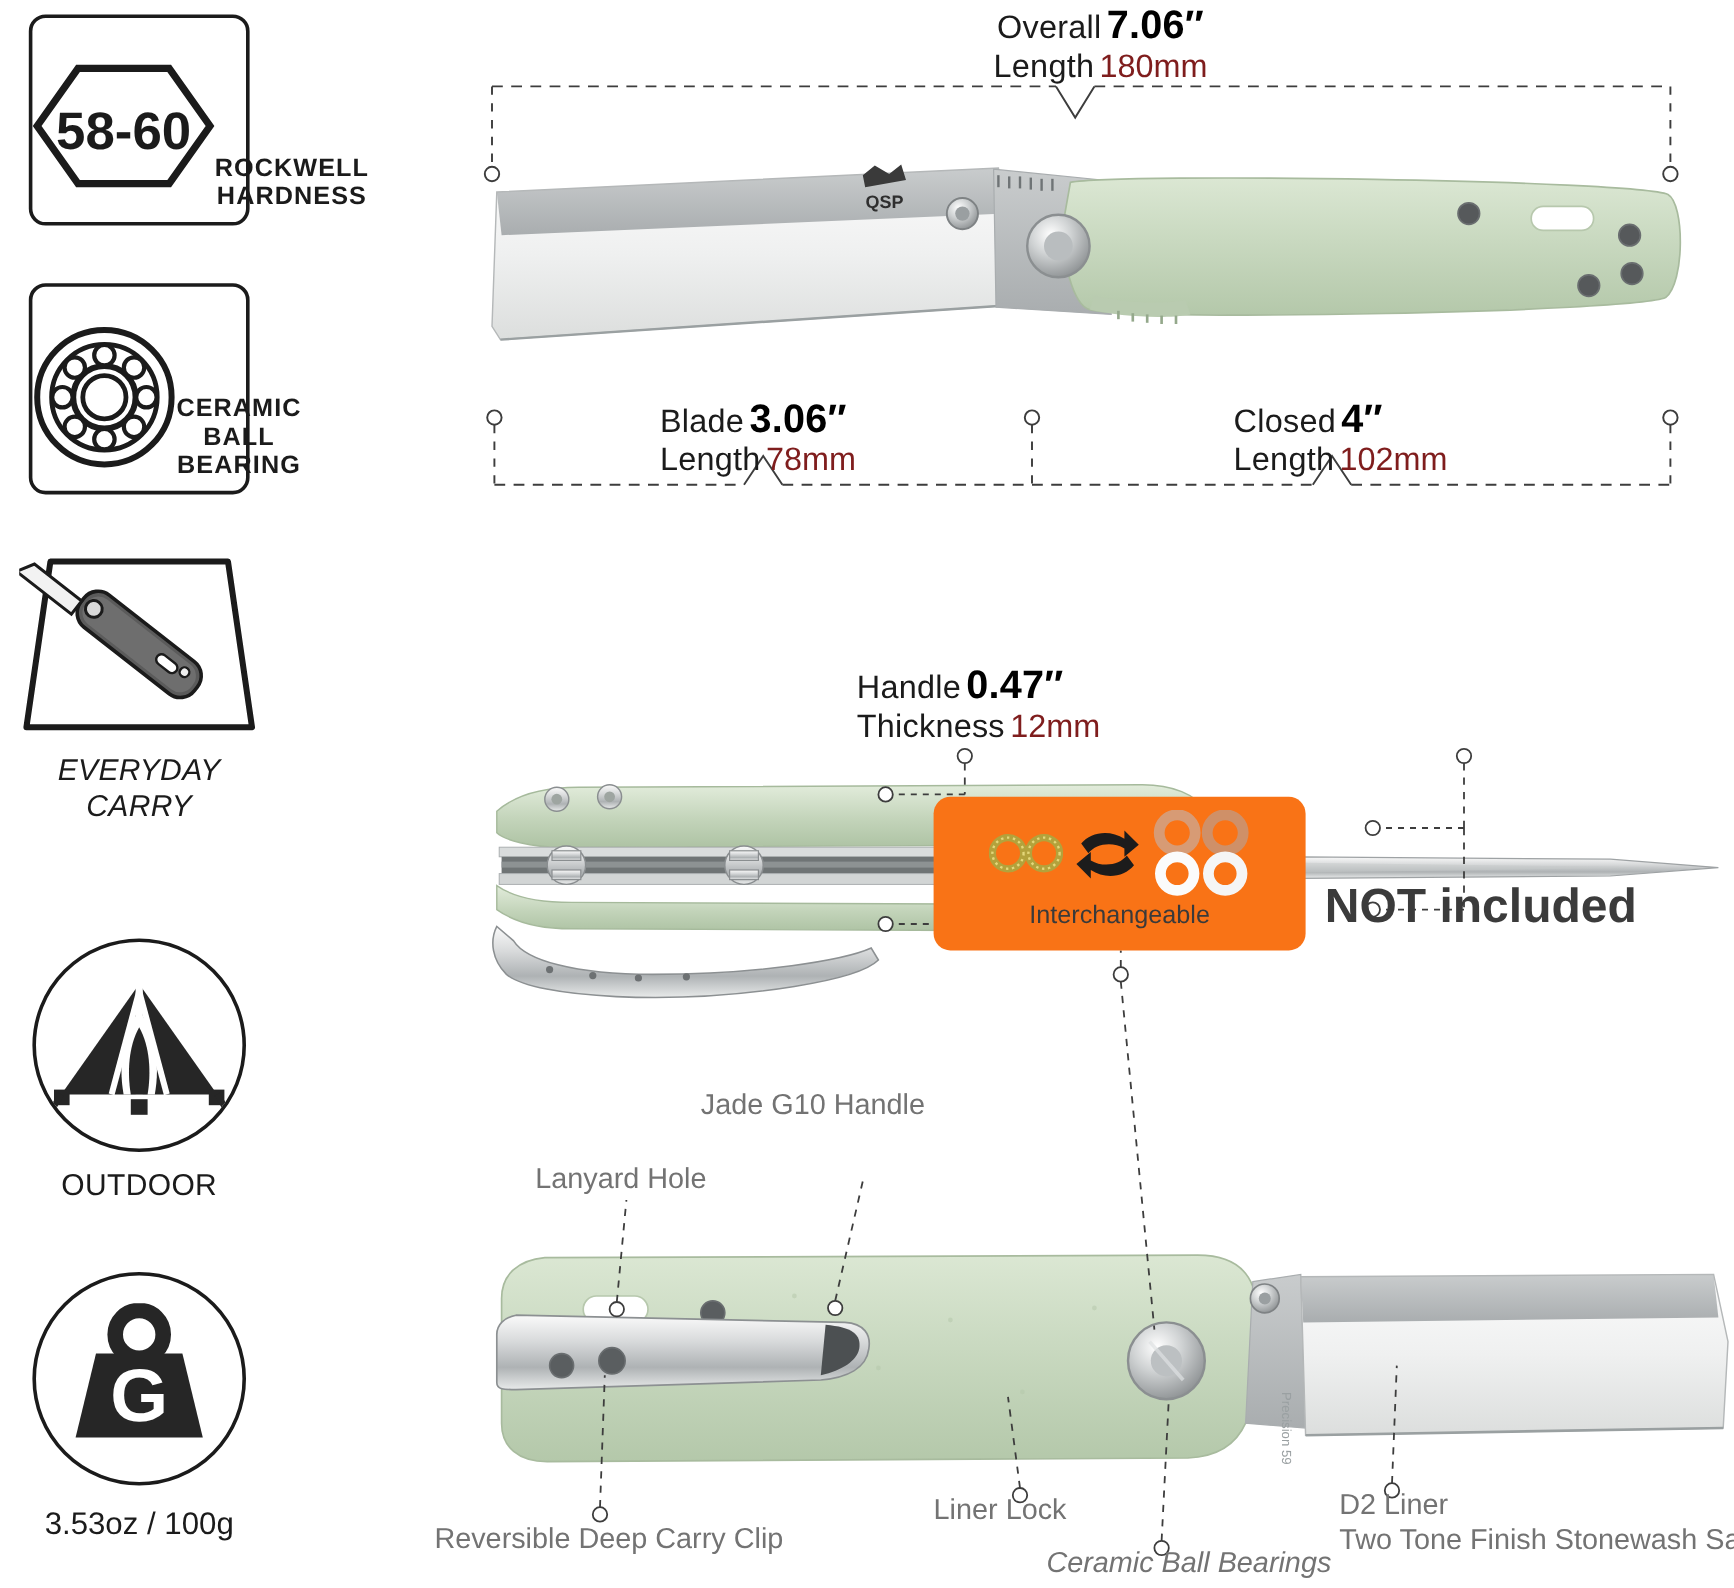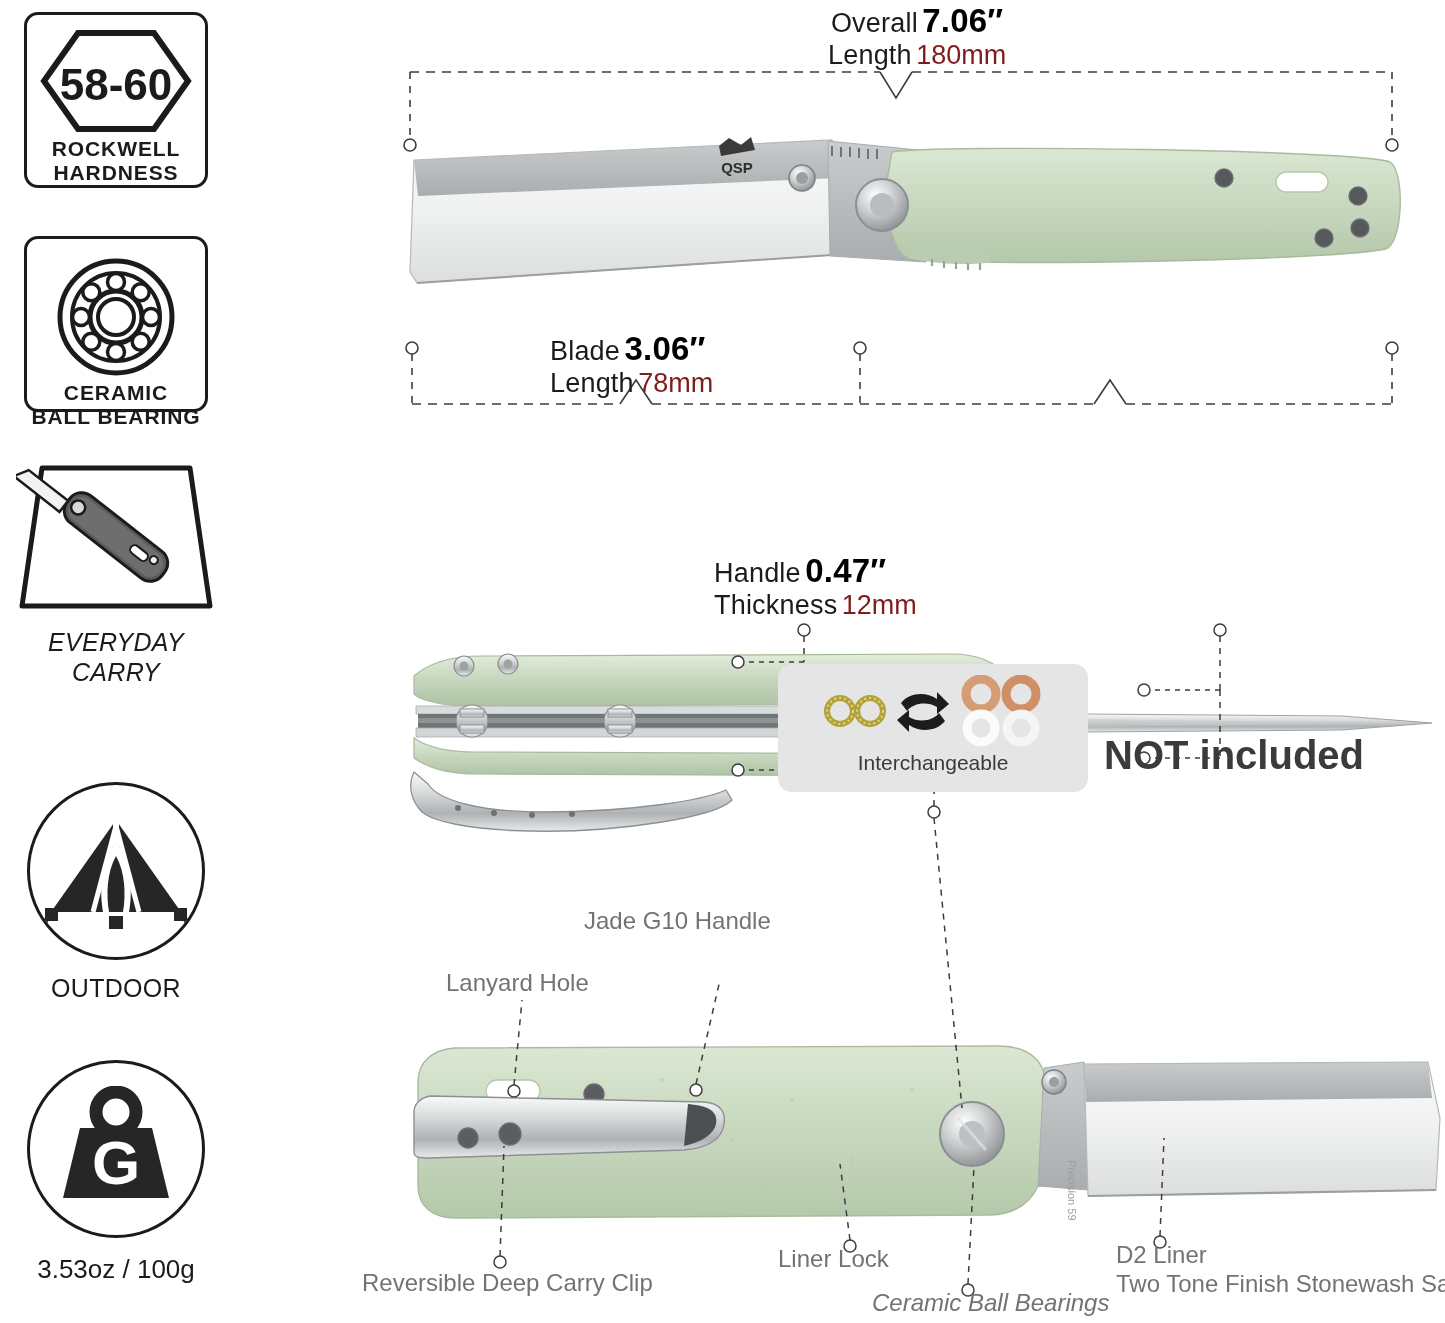--- a/index.html
+++ b/index.html
@@ -13,21 +13,21 @@
   #page { position: relative; width: 1445px; height: 1323px; }
 
   
   .sidebar { position: absolute; left: 0; top: 0; width: 232px; height: 1323px; }
   .badge { position: absolute; left: 18px; width: 196px; display: flex; flex-direction: column; align-items: center; }
 
   .box-frame {
     width: 184px; height: 176px;
     border: 3.5px solid #1b1b1b;
     border-radius: 14px;
-    display: flex; flex-direction: column;
+    display: flex; flex-direction: row;
     align-items: center; justify-content: flex-start;
     padding-top: 8px;
     background: #fff;
   }
   .box-frame .cap {
     font-size: 21px; font-weight: 700; letter-spacing: .9px;
     line-height: 1.12; text-align: center; color: #1b1b1b;
     margin-top: auto; margin-bottom: 9px;
   }
   .trapezoid-frame {
@@ -60,21 +60,21 @@
   .dim-mm    { font-size: 27px; font-weight: 400; color: #7f1d1d; }
 
   .callout { position: absolute; white-space: nowrap; font-size: 24px; font-weight: 400; color: #737373; line-height: 1.22; }
 
   svg.overlay { position: absolute; left: 0; top: 0; width: 1213px; height: 1323px; pointer-events: none; }
 
   
   .washer-box {
     position: absolute; left: 546px; top: 664px;
     width: 310px; height: 128px;
-    background: #e5e5e5; border-radius: 14px;
+    background: #f97316; border-radius: 14px;
     display: flex; flex-direction: column; align-items: center; justify-content: center;
   }
   .washer-row { display: flex; align-items: center; gap: 9px; margin-top: -6px; }
   .wash-label { font-size: 21px; color: #3a3a3a; margin-top: 4px; }
   .washers-note {
     position: absolute; left: 872px; top: 680px;
     font-size: 40px; font-weight: 700; line-height: 1.26; color: #3b3b3b; white-space: nowrap;
   }
 </style>
 </head>
@@ -453,20 +453,26 @@
         <span class="dim-mm">180mm</span></span>
     </div>
 
     <div class="dim-label" style="left:318px; top:330px;">
       <span class="row"><span class="dim-small">Blade</span>
         <span class="dim-big">3.06″</span></span>
       <span class="row"><span class="dim-small">Length</span>
         <span class="dim-mm">78mm</span></span>
     </div>
 
+    <div class="dim-label" style="left:796px; top:330px;">
+      <span class="row"><span class="dim-small">Closed</span>
+        <span class="dim-big">4″</span></span>
+      <span class="row"><span class="dim-small">Length</span>
+        <span class="dim-mm">102mm</span></span>
+    </div>
 
     <div class="dim-label" style="left:482px; top:552px;">
       <span class="row"><span class="dim-small">Handle</span>
         <span class="dim-big">0.47″</span></span>
       <span class="row"><span class="dim-small">Thickness</span>
         <span class="dim-mm">12mm</span></span>
     </div>
 
 
     <div class="callout" style="left:214px; top:968px;">Lanyard Hole</div>

